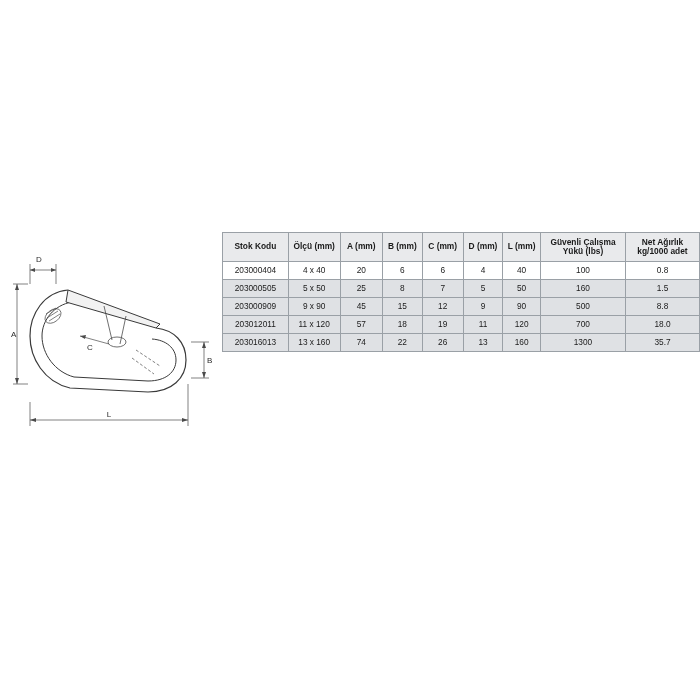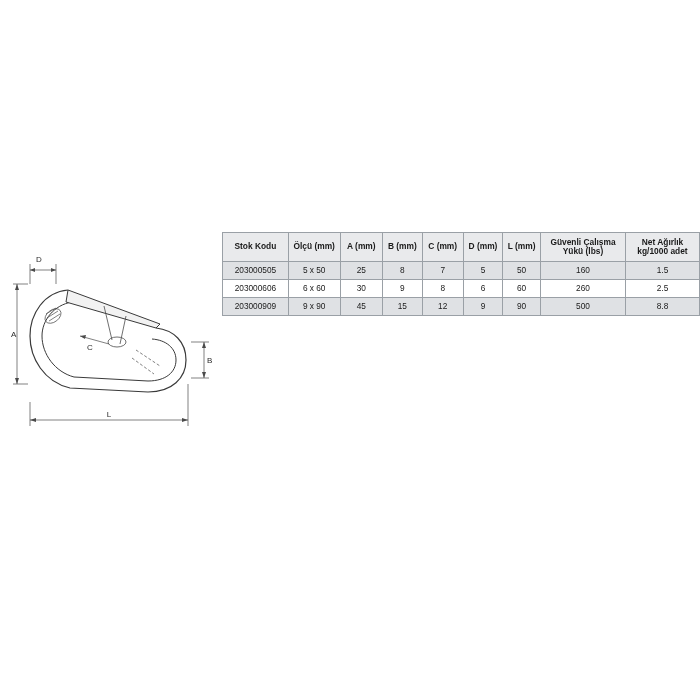--- a/index.html
+++ b/index.html
@@ -171,50 +171,72 @@
             <span class="hdr-two-line">Güvenli Çalışma</span>
             <span class="hdr-two-line">Yükü (lbs)</span>
           </th>
           <th>
             <span class="hdr-two-line">Net Ağırlık</span>
             <span class="hdr-two-line">kg/1000 adet</span>
           </th>
         </tr>
       </thead>
       <tbody id="spec-table-body">
+          <tr>
+            <td>203000404</td>
+            <td>4 x 40</td>
+            <td>20</td>
+            <td>6</td>
+            <td>6</td>
+            <td>4</td>
+            <td>40</td>
+            <td>100</td>
+            <td>0.8</td>
+          </tr>
           <tr class="alt">
             <td>203000505</td>
             <td>5 x 50</td>
             <td>25</td>
             <td>8</td>
             <td>7</td>
             <td>5</td>
             <td>50</td>
             <td>160</td>
             <td>1.5</td>
           </tr>
-          <tr>
-            <td>203000606</td>
-            <td>6 x 60</td>
-            <td>30</td>
-            <td>9</td>
-            <td>8</td>
-            <td>6</td>
-            <td>60</td>
-            <td>260</td>
-            <td>2.5</td>
-          </tr>
           <tr class="alt">
             <td>203000909</td>
             <td>9 x 90</td>
             <td>45</td>
             <td>15</td>
             <td>12</td>
             <td>9</td>
             <td>90</td>
             <td>500</td>
             <td>8.8</td>
           </tr>
+          <tr class="alt">
+            <td>203012011</td>
+            <td>11 x 120</td>
+            <td>57</td>
+            <td>18</td>
+            <td>19</td>
+            <td>11</td>
+            <td>120</td>
+            <td>700</td>
+            <td>18.0</td>
+          </tr>
+          <tr class="alt">
+            <td>203016013</td>
+            <td>13 x 160</td>
+            <td>74</td>
+            <td>22</td>
+            <td>26</td>
+            <td>13</td>
+            <td>160</td>
+            <td>1300</td>
+            <td>35.7</td>
+          </tr>
         </tbody>
     </table>
   </div>
 
 </div>
 
 </body></html>

